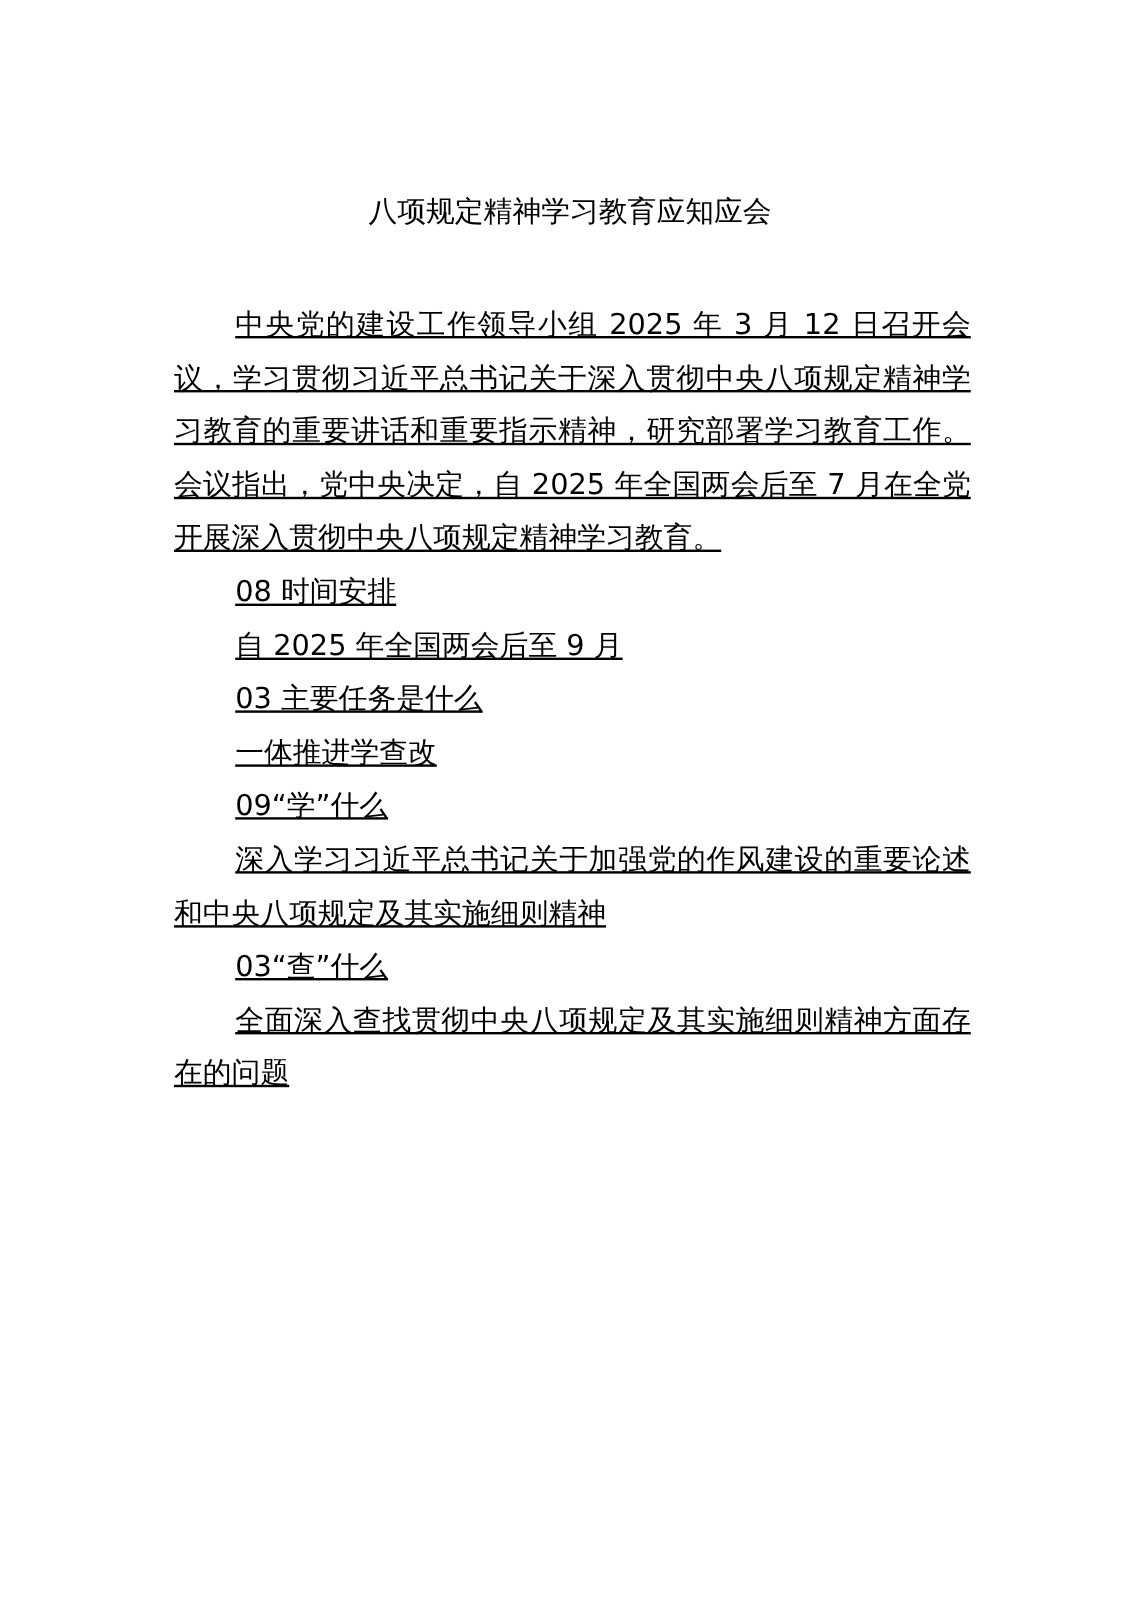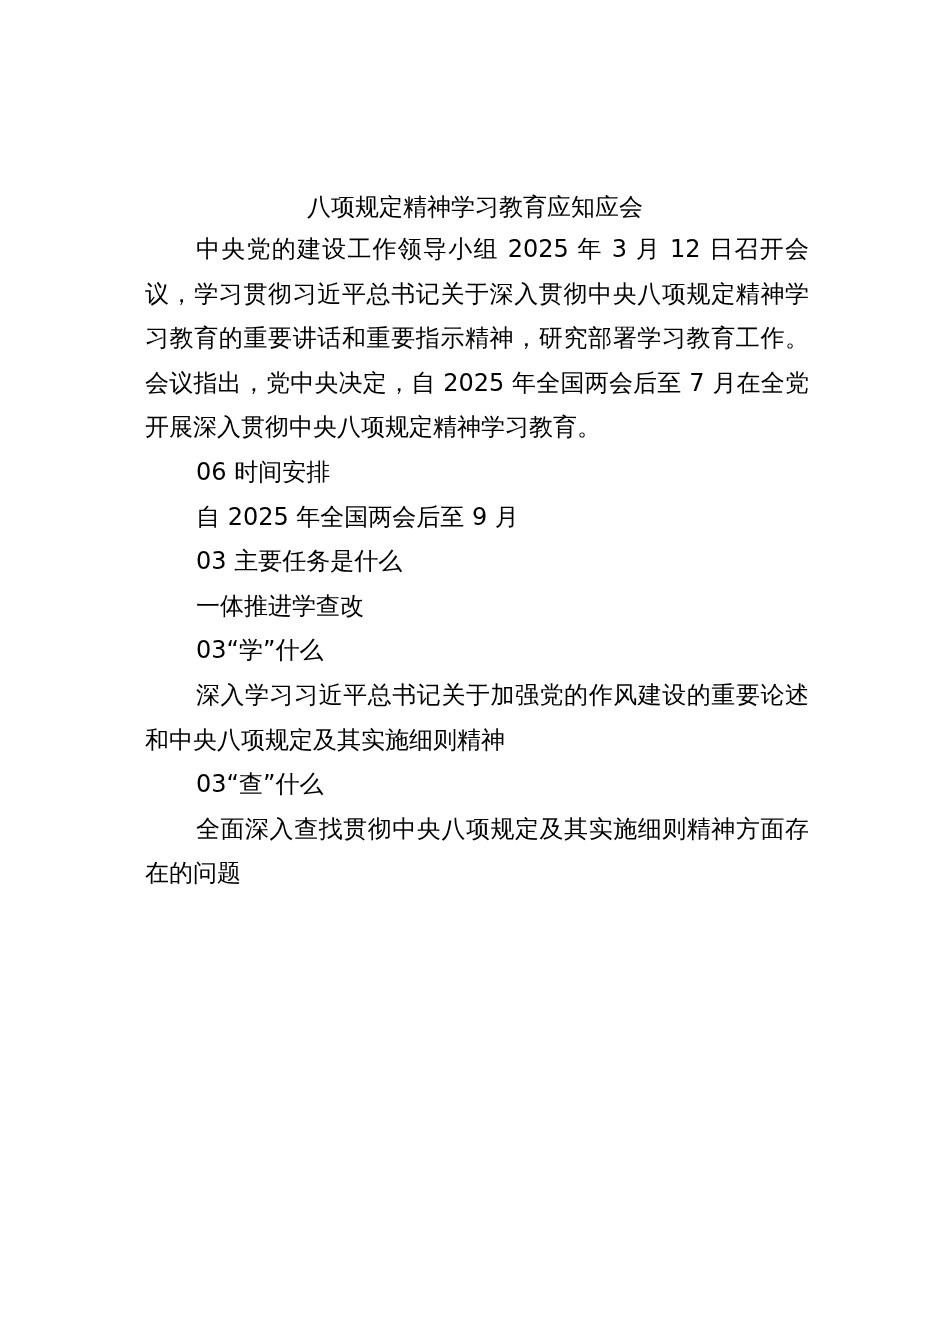--- a/index.html
+++ b/index.html
@@ -3,37 +3,37 @@
 <meta charset="utf-8">
 <style>
   html, body { margin: 0; padding: 0; background: #ffffff; }
   body { width: 950px; height: 1344px; position: relative; overflow: hidden; }
   .page {
     position: absolute; left: 0; top: 0; width: 950px; height: 1344px; background: #ffffff;
     font-family: "DejaVu Sans", "Liberation Sans", sans-serif; color: #000000;
   }
   .title {
     position: absolute; top: 158px; left: 0; width: 950px; text-align: center;
-    font-size: 24px; line-height: 36px; letter-spacing: 0px; margin-top: 31px;
+    font-size: 24px; line-height: 36px; letter-spacing: 0px;
   }
   .body {
-    position: absolute; top: 227px; left: 145px; width: 664px;
-    font-size: 24px; line-height: 44.6px;
+    position: absolute; top: 248px; left: 145px; width: 664px;
+    font-size: 24px; line-height: 44.6px; text-decoration: underline;
   }
   .body p { margin: 0; padding: 0; text-indent: 51px; text-align: justify; text-align-last: left; }
 </style>
 </head>
 <body>
 
 <div class="page">
   <div class="title">八项规定精神学习教育应知应会</div>
   <div class="body">
     <p>中央党的建设工作领导小组 2025 年 3 月 12 日召开会议，学习贯彻习近平总书记关于深入贯彻中央八项规定精神学习教育的重要讲话和重要指示精神，研究部署学习教育工作。会议指出，党中央决定，自 2025 年全国两会后至 7 月在全党开展深入贯彻中央八项规定精神学习教育。</p>
-    <p>06 时间安排</p>
+    <p>08 时间安排</p>
     <p>自 2025 年全国两会后至 9 月</p>
     <p>03 主要任务是什么</p>
     <p>一体推进学查改</p>
-    <p>03“学”什么</p>
+    <p>09“学”什么</p>
     <p>深入学习习近平总书记关于加强党的作风建设的重要论述和中央八项规定及其实施细则精神</p>
     <p>03“查”什么</p>
     <p>全面深入查找贯彻中央八项规定及其实施细则精神方面存在的问题</p>
   </div>
 </div>
 
 </body></html>

